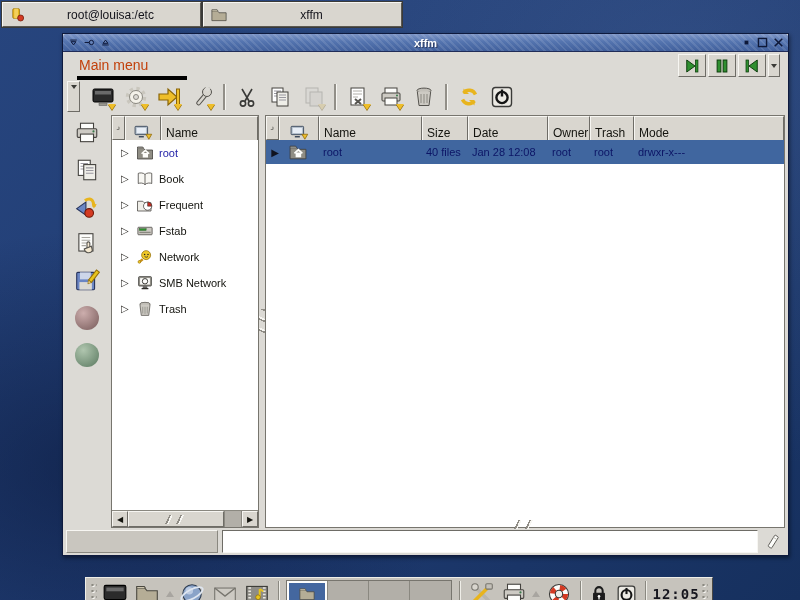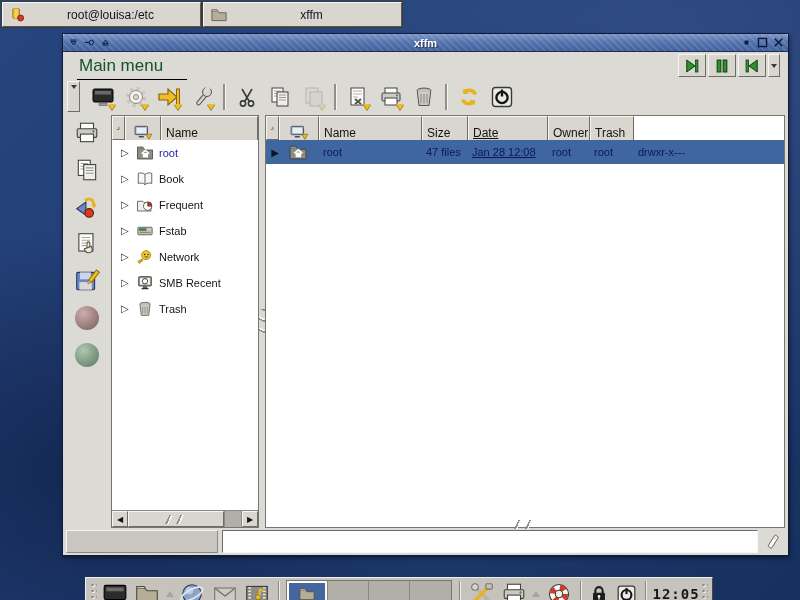--- a/index.html
+++ b/index.html
@@ -32,22 +32,22 @@
       repeating-linear-gradient(45deg, rgba(255,255,255,.10) 0 2px, rgba(255,255,255,0) 2px 5px),
       linear-gradient(#7d95c6 0%, #5474af 45%, #41609c 100%);
     border-bottom:1px solid #202c58; border-radius:3px 3px 0 0;
     display:flex; align-items:center; }
   .titlebar .tgroup { display:flex; align-items:center; gap:2px; padding:0 3px; }
   .tico { width:14px; height:14px; display:flex; align-items:center; justify-content:center; }
   .title-text { flex:1; text-align:center; font-size:11px; font-weight:bold; color:#fff;
     text-shadow:1px 1px 1px rgba(0,0,20,.55); }
 
   .menubar { position:absolute; left:0; top:19px; width:100%; height:26px; display:flex; align-items:center; }
-  .menu-item { margin-left:14px; padding:4px 6px 3px 2px; font-size:17px; color:#14532d;
-    border-bottom:1px solid #000000; min-width:110px; }
+  .menu-item { margin-left:14px; padding:4px 6px 3px 2px; font-size:14px; color:#c2410c;
+    border-bottom:4px solid #000000; min-width:110px; }
 
   .navbtns { position:absolute; right:8px; top:20px; display:flex; gap:2px; }
   .navbtn { width:28px; height:23px; display:flex; align-items:center; justify-content:center; }
   .navbtn.thin { width:12px; }
 
   .toolbar { position:absolute; left:0; top:45px; width:100%; height:35px; display:flex; align-items:center; padding-left:4px; }
   .handle-v { width:13px; height:31px; display:flex; align-items:flex-start; justify-content:center; padding-top:3px; margin-right:6px; }
   .tbtn { position:relative; width:33px; height:32px; display:flex; align-items:center; justify-content:center; background:transparent; border:1px solid transparent; }
   .tsep { width:2px; height:26px; margin:0 5px; background:#928f88; box-shadow:1px 0 0 #f7f6f2; }
   .badge { position:absolute; right:2px; bottom:2px; width:0; height:0;
@@ -90,21 +90,21 @@
   .splitter { position:absolute; left:196px; top:1px; width:6px; height:413px; background:#dcdad5; display:flex; align-items:center; justify-content:center; }
 
   .listpanel { position:absolute; left:202px; top:1px; width:520px; height:413px;
     border:1px solid #77756e; background:#fff; display:flex; flex-direction:column; }
   .lrow { display:flex; align-items:center; height:24px; flex:0 0 24px; background:#40669f; }
   .lcell { padding:0 4px; font-size:11px; color:#0c1566; white-space:nowrap; overflow:hidden; }
   .list-body { flex:1; background:#fff; position:relative; }
   .bottom-grip { position:absolute; left:50%; bottom:-2px; transform:translateX(-50%); }
 
   .c0{width:13px;flex:0 0 13px;} .c1{width:40px;flex:0 0 40px;} .c2{width:103px;flex:0 0 103px;}
-  .c3{width:46px;flex:0 0 46px;} .c4{width:80px;flex:0 0 80px;text-decoration:underline;} .c5{width:42px;flex:0 0 42px;}
+  .c3{width:46px;flex:0 0 46px;} .c4{width:80px;flex:0 0 80px;} .c5{width:42px;flex:0 0 42px;}
   .c6{width:44px;flex:0 0 44px;} .c7{flex:1;}
 
   
   .statusbar { position:absolute; left:0; bottom:1px; width:100%; height:25px; display:flex; align-items:center; }
   .status-box { margin-left:3px; width:152px; height:23px; background:#c9c6bf; border:1px solid; border-color:#f7f6f2 #8a8880 #8a8880 #f7f6f2; }
   .status-entry { margin-left:4px; flex:1; height:23px; font:11px "Liberation Sans",sans-serif; padding:0 4px;
     background:#fff; border:1px solid; border-color:#6e6c66 #f7f6f2 #f7f6f2 #6e6c66; outline:none; }
   .chalk-wrap { width:30px; display:flex; justify-content:center; }
 
   
@@ -598,21 +598,21 @@
               </span>
             <span class="tlabel">Network</span>
           </div>
           <div class="trow">
             <span class="exp">▷</span>
             <span class="ticon">
                 <svg class="ic" width="20" height="18">
                   <use href="#s-smb"></use>
                 </svg>
               </span>
-            <span class="tlabel">SMB Recent</span>
+            <span class="tlabel">SMB Network</span>
           </div>
           <div class="trow">
             <span class="exp">▷</span>
             <span class="ticon">
                 <svg class="ic" width="20" height="18">
                   <use href="#s-trash"></use>
                 </svg>
               </span>
             <span class="tlabel">Trash</span>
           </div>
@@ -639,28 +639,29 @@
           <div class="hdr-cell c1" style="justify-content:center;">
               <svg class="ic" width="20" height="20">
                 <use href="#s-monhdr"></use>
               </svg>
             </div>
           <div class="hdr-cell c2">Name</div>
           <div class="hdr-cell c3">Size</div>
           <div class="hdr-cell c4">Date</div>
           <div class="hdr-cell c5">Owner</div>
           <div class="hdr-cell c6">Trash</div>
+          <div class="hdr-cell c7">Mode</div>
         </div>
         <div class="lrow">
           <div class="lcell c0" style="text-align:right;padding:0;"><span class="exp" style="margin-left:4px;color:#10131f;">▶</span></div>
           <div class="lcell c1" style="padding:0 0 0 8px;"><span><svg class="ic" width="22" height="19">
                   <use href="#s-home"></use>
                 </svg></span></div>
           <div class="lcell c2">root</div>
-          <div class="lcell c3">47 files</div>
+          <div class="lcell c3">40 files</div>
           <div class="lcell c4">Jan 28 12:08</div>
           <div class="lcell c5">root</div>
           <div class="lcell c6">root</div>
           <div class="lcell c7">drwxr-x---</div>
         </div>
         <div class="list-body">
           <span class="bottom-grip grip3"></span>
         </div>
       </div>
     </div>

